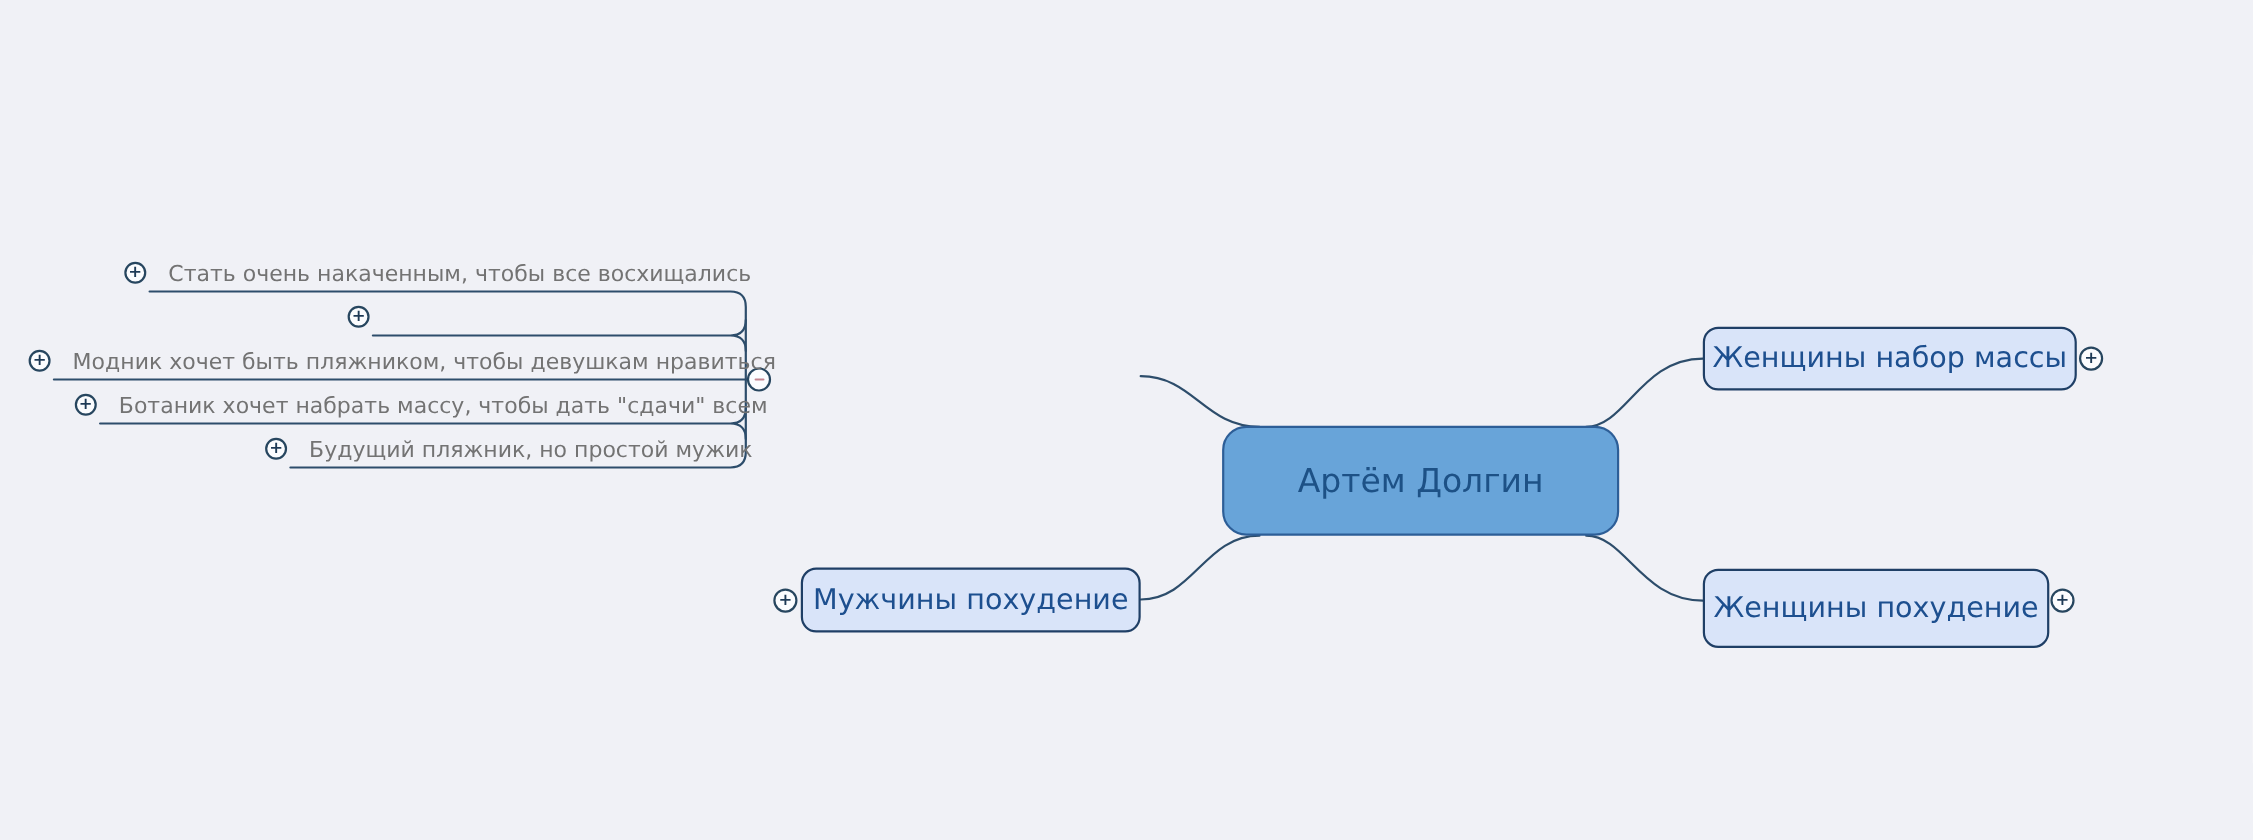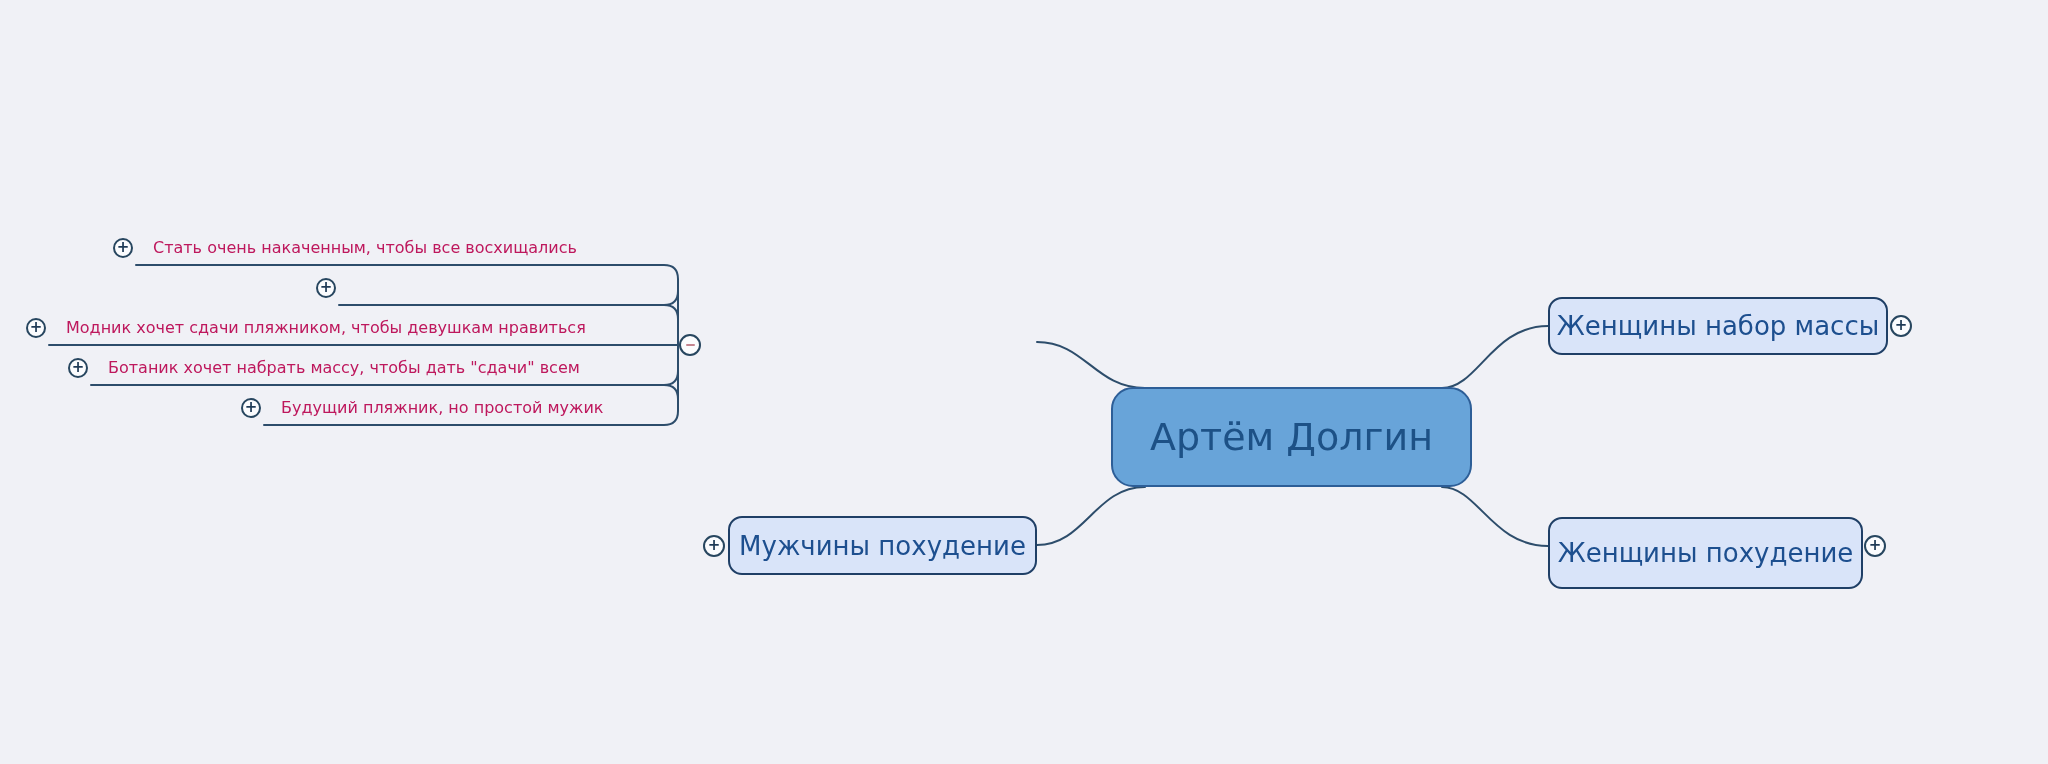--- a/index.html
+++ b/index.html
@@ -17,40 +17,40 @@
     position:absolute;
     display:flex;align-items:center;justify-content:center;
     box-sizing:border-box;
     cursor:default;
   }
   .root-topic{
     background:#68a4d9;
     border:2px solid #2d5e97;
     border-radius:22px;
     color:#1d5186;
-    font-size:38px;
+    font-size:30px;
   }
   .branch-topic{
     background:#d9e4f9;
     border:2px solid #1f3f66;
     border-radius:14px;
     color:#1d4f8f;
     font-size:26px;
   }
 
   .subtopic-row{
     position:absolute;
     display:flex;align-items:center;
     height:28px;
     white-space:nowrap;
   }
   .subtopic-row .label{
     margin-left:20px;
-    font-size:16px;
-    color:#be185d;
+    font-size:20px;
+    color:#737373;
     line-height:28px;
     text-align:center;
   }
 
   .toggle{
     position:absolute;
     width:22px;height:22px;
     box-sizing:border-box;
     border:2px solid #27465f;
     border-radius:50%;
@@ -127,21 +127,21 @@
   <div class="subtopic-row" style="left:316px;top:274px;">
     <div class="toggle small" style="position:static;">
       <span class="plus">+</span>
     </div>
   </div>
 
   <div class="subtopic-row" style="left:26px;top:314px;">
     <div class="toggle small" style="position:static;">
       <span class="plus">+</span>
     </div>
-    <span class="label">Модник хочет сдачи пляжником, чтобы девушкам нравиться</span>
+    <span class="label">Модник хочет быть пляжником, чтобы девушкам нравиться</span>
   </div>
 
   <div class="subtopic-row" style="left:68px;top:354px;">
     <div class="toggle small" style="position:static;">
       <span class="plus">+</span>
     </div>
     <span class="label">Ботаник хочет набрать массу, чтобы дать "сдачи" всем</span>
   </div>
 
   <div class="subtopic-row" style="left:241px;top:394px;">

